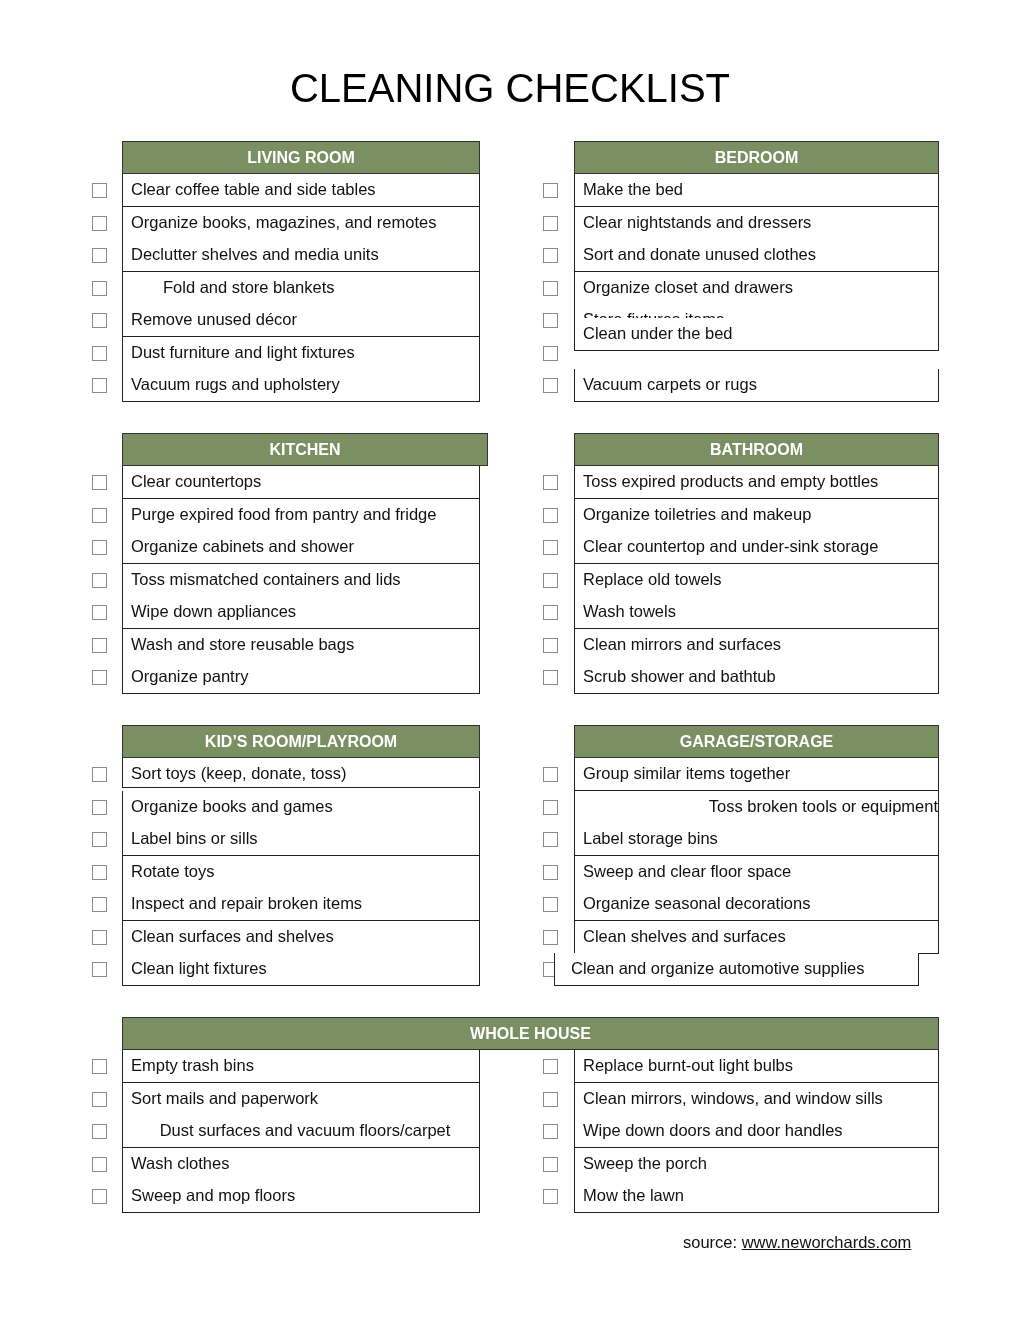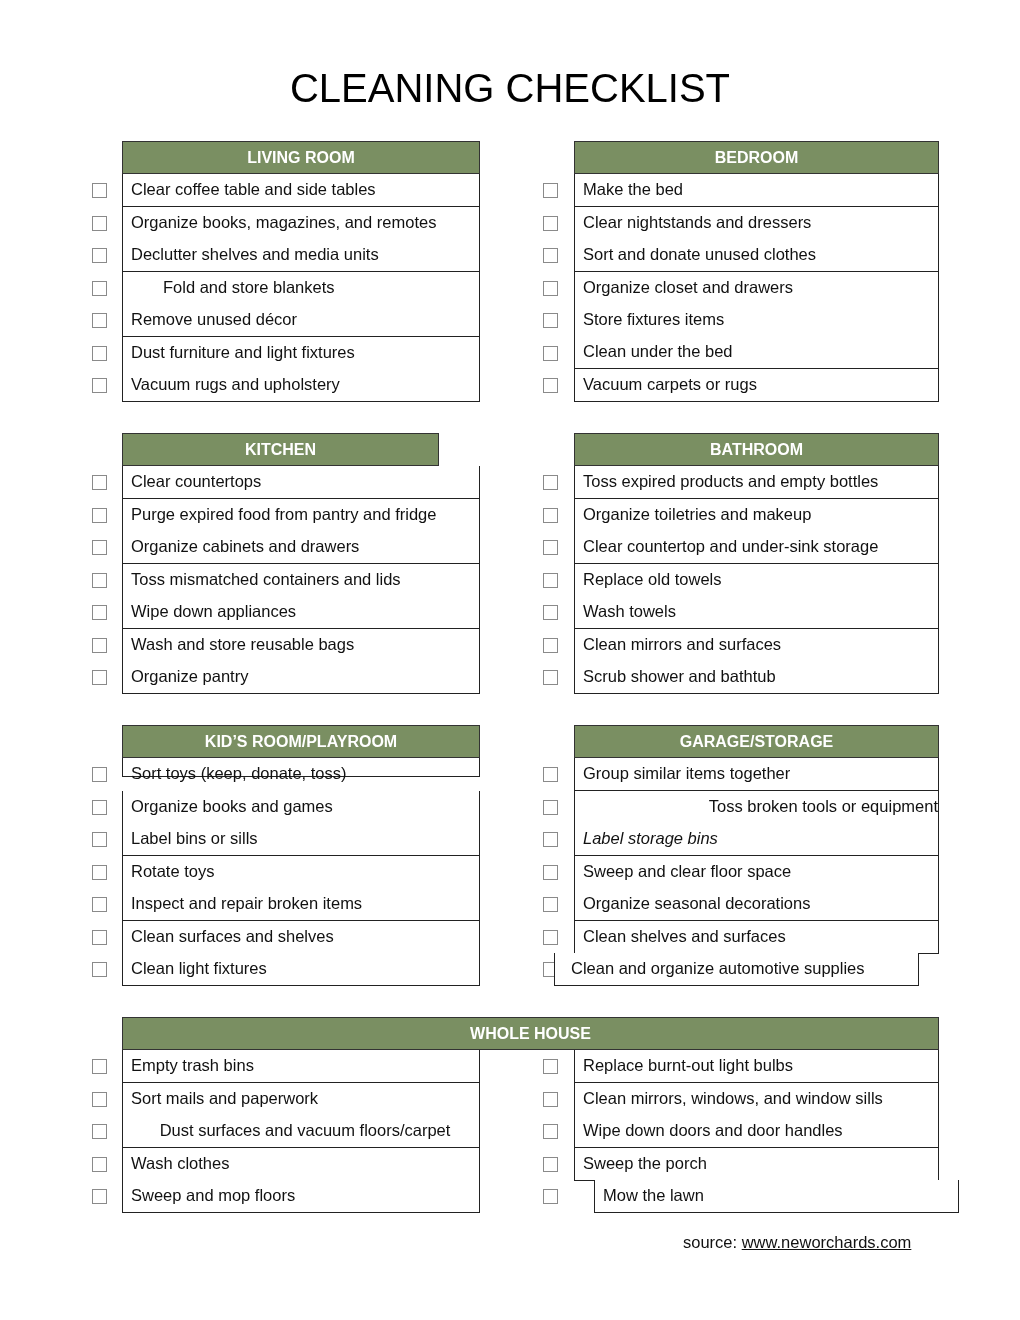--- a/index.html
+++ b/index.html
@@ -36,30 +36,30 @@
     <div class="row" style="left: 574px; top: 174px; width: 365px; height: 33px;">Make the bed</div>
     <div class="cb" style="left: 543px; top: 215.5px;"></div>
     <div class="row" style="left: 574px; top: 206.5px; width: 365px; height: 33px;">Clear nightstands and dressers</div>
     <div class="cb" style="left: 543px; top: 248px;"></div>
     <div class="row" style="left: 574px; top: 239px; width: 365px; height: 33px;">Sort and donate unused clothes</div>
     <div class="cb" style="left: 543px; top: 280.5px;"></div>
     <div class="row" style="left: 574px; top: 271.5px; width: 365px; height: 33px;">Organize closet and drawers</div>
     <div class="cb" style="left: 543px; top: 313px;"></div>
     <div class="row" style="left: 574px; top: 304px; width: 365px; height: 33px;">Store fixtures items</div>
     <div class="cb" style="left: 543px; top: 345.5px;"></div>
-    <div class="row" style="left: 574px; top: 336px; width: 365px; height: 33px;">Clean under the bed</div>
+    <div class="row" style="left: 574px; top: 318px; width: 365px; height: 33px;">Clean under the bed</div>
     <div class="cb" style="left: 543px; top: 378px;"></div>
     <div class="row" style="left: 574px; top: 369px; width: 365px; height: 33px;">Vacuum carpets or rugs</div>
-    <div class="hdr" style="left: 122px; top: 433px; width: 317px; height: 33px; line-height: 32px;">KITCHEN</div>
+    <div class="hdr" style="left: 122px; top: 433px; width: 366px; height: 33px; line-height: 32px;">KITCHEN</div>
     <div class="cb" style="left: 92px; top: 475px;"></div>
     <div class="row" style="left: 122px; top: 466px; width: 358px; height: 33px;">Clear countertops</div>
     <div class="cb" style="left: 92px; top: 507.5px;"></div>
     <div class="row" style="left: 122px; top: 498.5px; width: 358px; height: 33px;">Purge expired food from pantry and fridge</div>
     <div class="cb" style="left: 92px; top: 540px;"></div>
-    <div class="row" style="left: 122px; top: 531px; width: 358px; height: 33px;">Organize cabinets and drawers</div>
+    <div class="row" style="left: 122px; top: 531px; width: 358px; height: 33px;">Organize cabinets and shower</div>
     <div class="cb" style="left: 92px; top: 572.5px;"></div>
     <div class="row" style="left: 122px; top: 563.5px; width: 358px; height: 33px;">Toss mismatched containers and lids</div>
     <div class="cb" style="left: 92px; top: 605px;"></div>
     <div class="row" style="left: 122px; top: 596px; width: 358px; height: 33px;">Wipe down appliances</div>
     <div class="cb" style="left: 92px; top: 637.5px;"></div>
     <div class="row" style="left: 122px; top: 628.5px; width: 358px; height: 33px;">Wash and store reusable bags</div>
     <div class="cb" style="left: 92px; top: 670px;"></div>
     <div class="row" style="left: 122px; top: 661px; width: 358px; height: 33px;">Organize pantry</div>
     <div class="hdr" style="left: 574px; top: 433px; width: 365px; height: 33px; line-height: 32px;">BATHROOM</div>
     <div class="cb" style="left: 543px; top: 475px;"></div>
@@ -71,40 +71,40 @@
     <div class="cb" style="left: 543px; top: 572.5px;"></div>
     <div class="row" style="left: 574px; top: 563.5px; width: 365px; height: 33px;">Replace old towels</div>
     <div class="cb" style="left: 543px; top: 605px;"></div>
     <div class="row" style="left: 574px; top: 596px; width: 365px; height: 33px;">Wash towels</div>
     <div class="cb" style="left: 543px; top: 637.5px;"></div>
     <div class="row" style="left: 574px; top: 628.5px; width: 365px; height: 33px;">Clean mirrors and surfaces</div>
     <div class="cb" style="left: 543px; top: 670px;"></div>
     <div class="row" style="left: 574px; top: 661px; width: 365px; height: 33px;">Scrub shower and bathtub</div>
     <div class="hdr" style="left: 122px; top: 725px; width: 358px; height: 33px; line-height: 32px;">KID’S ROOM/PLAYROOM</div>
     <div class="cb" style="left: 92px; top: 767px;"></div>
-    <div class="row" style="left: 122px; top: 758px; width: 358px; height: 19px;">Sort toys (keep, donate, toss)</div>
+    <div class="row" style="left: 122px; top: 758px; width: 358px; height: 30px;">Sort toys (keep, donate, toss)</div>
     <div class="cb" style="left: 92px; top: 799.5px;"></div>
     <div class="row" style="left: 122px; top: 790.5px; width: 358px; height: 33px;">Organize books and games</div>
     <div class="cb" style="left: 92px; top: 832px;"></div>
     <div class="row" style="left: 122px; top: 823px; width: 358px; height: 33px;">Label bins or sills</div>
     <div class="cb" style="left: 92px; top: 864.5px;"></div>
     <div class="row" style="left: 122px; top: 855.5px; width: 358px; height: 33px;">Rotate toys</div>
     <div class="cb" style="left: 92px; top: 897px;"></div>
     <div class="row" style="left: 122px; top: 888px; width: 358px; height: 33px;">Inspect and repair broken items</div>
     <div class="cb" style="left: 92px; top: 929.5px;"></div>
     <div class="row" style="left: 122px; top: 920.5px; width: 358px; height: 33px;">Clean surfaces and shelves</div>
     <div class="cb" style="left: 92px; top: 962px;"></div>
     <div class="row" style="left: 122px; top: 953px; width: 358px; height: 33px;">Clean light fixtures</div>
     <div class="hdr" style="left: 574px; top: 725px; width: 365px; height: 33px; line-height: 32px;">GARAGE/STORAGE</div>
     <div class="cb" style="left: 543px; top: 767px;"></div>
     <div class="row" style="left: 574px; top: 758px; width: 365px; height: 33px;">Group similar items together</div>
     <div class="cb" style="left: 543px; top: 799.5px;"></div>
     <div class="row" style="left: 574px; top: 790.5px; width: 365px; height: 33px; text-align: right;">Toss broken tools or equipment</div>
     <div class="cb" style="left: 543px; top: 832px;"></div>
-    <div class="row" style="left: 574px; top: 823px; width: 365px; height: 33px; font-style: italic;">Label storage bins</div>
+    <div class="row" style="left: 574px; top: 823px; width: 365px; height: 33px;">Label storage bins</div>
     <div class="cb" style="left: 543px; top: 864.5px;"></div>
     <div class="row" style="left: 574px; top: 855.5px; width: 365px; height: 33px;">Sweep and clear floor space</div>
     <div class="cb" style="left: 543px; top: 897px;"></div>
     <div class="row" style="left: 574px; top: 888px; width: 365px; height: 33px;">Organize seasonal decorations</div>
     <div class="cb" style="left: 543px; top: 929.5px;"></div>
     <div class="row" style="left: 574px; top: 920.5px; width: 365px; height: 33px;">Clean shelves and surfaces</div>
     <div class="cb" style="left: 543px; top: 962px;"></div>
     <div class="row" style="left: 554px; top: 953px; width: 365px; height: 33px; padding-left: 16px;">Clean and organize automotive supplies</div>
     <div class="hdr" style="left: 122px; top: 1017px; width: 817px; height: 33px;">WHOLE HOUSE</div>
     <div class="cb" style="left: 92px; top: 1059px;"></div>
@@ -119,18 +119,18 @@
     <div class="row" style="left: 122px; top: 1180px; width: 358px; height: 33px;">Sweep and mop floors</div>
     <div class="cb" style="left: 543px; top: 1059px;"></div>
     <div class="row" style="left: 574px; top: 1050px; width: 365px; height: 33px;">Replace burnt-out light bulbs</div>
     <div class="cb" style="left: 543px; top: 1091.5px;"></div>
     <div class="row" style="left: 574px; top: 1082.5px; width: 365px; height: 33px;">Clean mirrors, windows, and window sills</div>
     <div class="cb" style="left: 543px; top: 1124px;"></div>
     <div class="row" style="left: 574px; top: 1115px; width: 365px; height: 33px;">Wipe down doors and door handles</div>
     <div class="cb" style="left: 543px; top: 1156.5px;"></div>
     <div class="row" style="left: 574px; top: 1147.5px; width: 365px; height: 33px;">Sweep the porch</div>
     <div class="cb" style="left: 543px; top: 1189px;"></div>
-    <div class="row" style="left: 594px; top: 1180px; width: 365px; height: 33px;">Mow the lawn</div>
+    <div class="row" style="left: 574px; top: 1180px; width: 365px; height: 33px;">Mow the lawn</div>
   </div>
 <div class="source">
   <span>source:</span>
   <a>www.neworchards.com</a>
 </div>
 
 </body></html>

